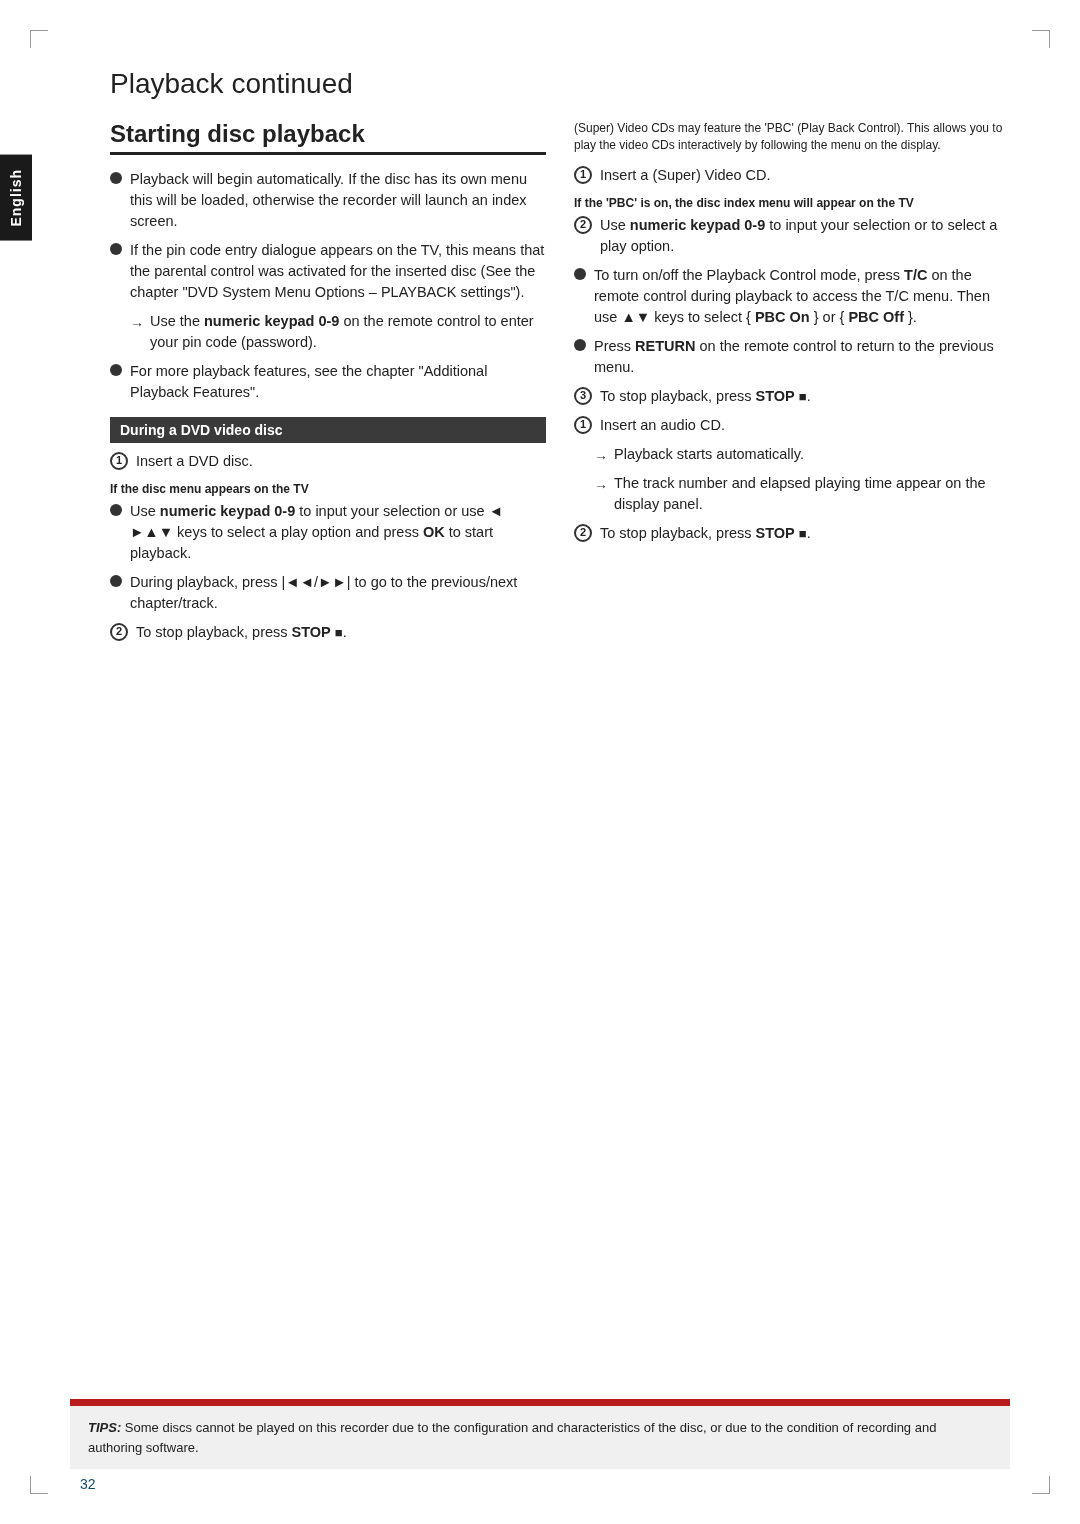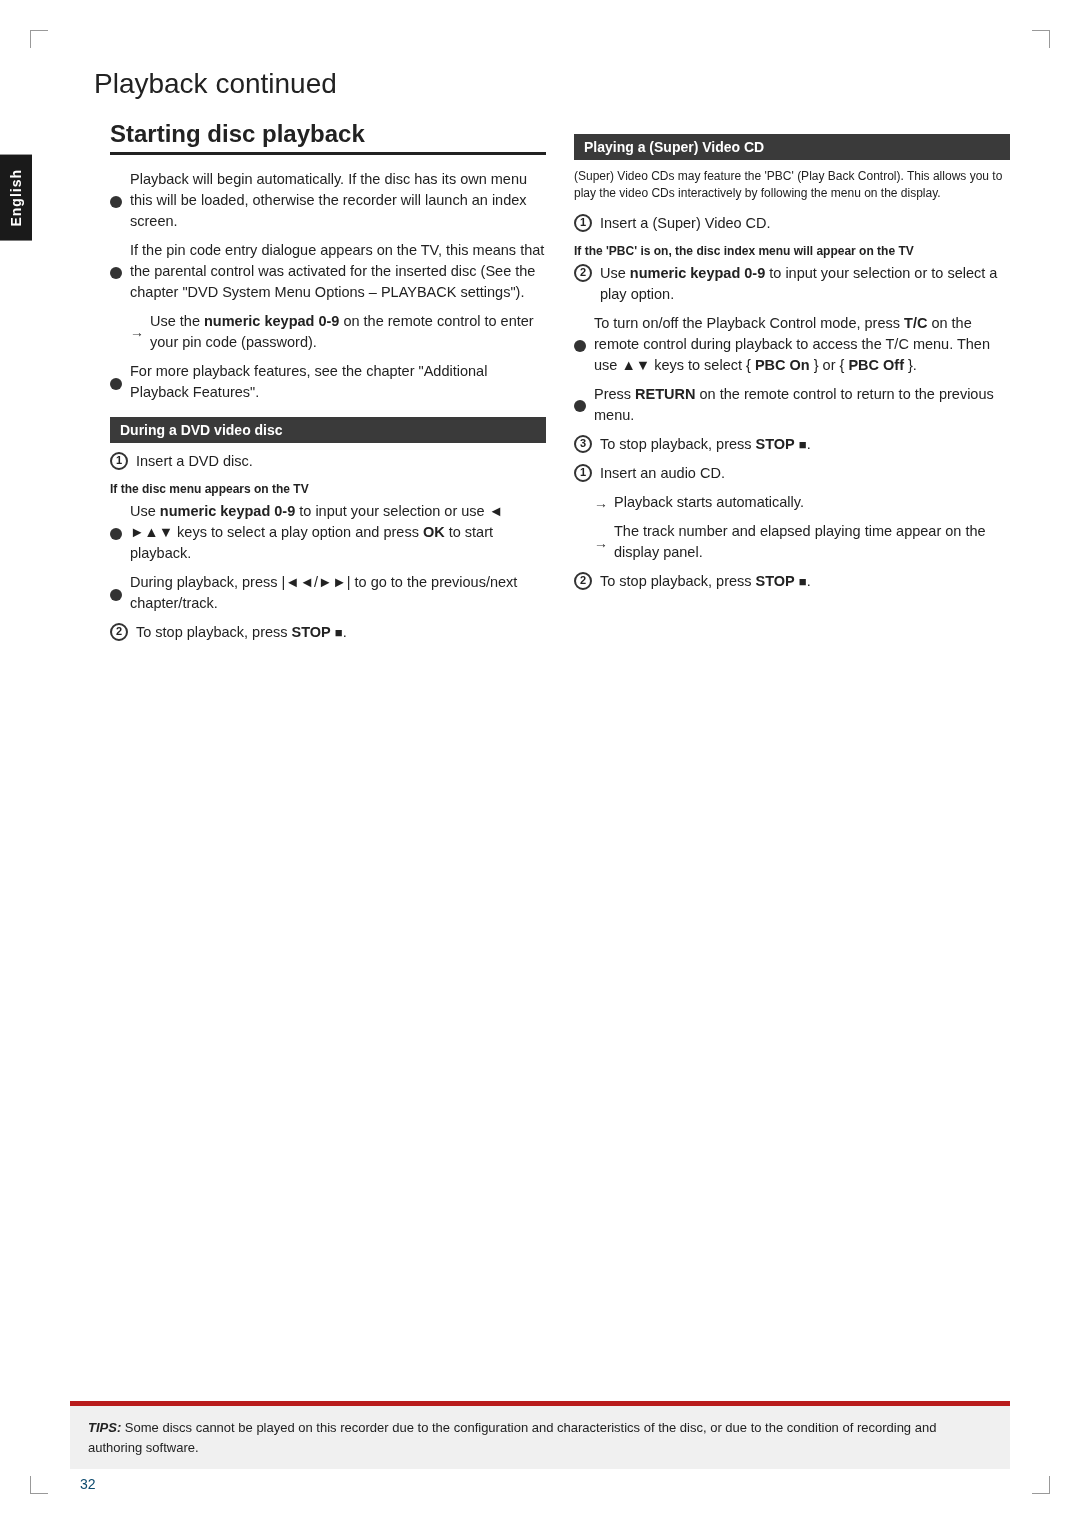--- a/index.html
+++ b/index.html
@@ -50,21 +50,21 @@
       padding: 14px 8px;
       letter-spacing: 1px;
     }
 
     
     .main-title {
       font-size: 36px;
       font-weight: bold;
       color: #222;
       margin-bottom: 18px;
-      margin-left: 14px;
+      margin-left: 30px;
     }
     .main-title span {
       font-weight: normal;
       font-size: 28px;
     }
 
     .content-area {
       display: flex;
       gap: 28px;
       margin-left: 30px;
@@ -95,21 +95,21 @@
       background: #3a3a3a;
       color: #fff;
       font-weight: bold;
       font-size: 14px;
       padding: 5px 10px;
       margin: 14px 0 8px 0;
     }
 
     .bullet-item {
       display: flex;
-      align-items: center;
+      align-items: flex-start;
       margin-bottom: 8px;
       line-height: 1.45;
       font-size: 14.5px;
     }
 
     .bullet-dot {
       width: 12px;
       height: 12px;
       background: #333;
       border-radius: 50%;
@@ -156,21 +156,21 @@
     }
 
     b { font-weight: bold; }
 
     .indent {
       margin-left: 20px;
     }
 
     .tips-box {
       background: #f0f0f0;
-      border-top: 5px solid #b91c1c;
+      border-top: 7px solid #b91c1c;
       padding: 12px 18px;
       font-size: 13px;
       position: absolute;
       bottom: 55px;
       left: 70px;
       right: 70px;
       line-height: 1.5;
     }
 
     .tips-box .tips-label {
@@ -261,23 +261,20 @@
       </div>
 
       <div class="numbered-item">
         <div class="num-circle">2</div>
         <div>To stop playback, press <b>STOP</b> <span class="stop-icon"></span>.</div>
       </div>
     </div>
 
     <div class="right-col">
 
-      <div class="subsection-bar">
-        <span>Playing a (Super) Video CD</span>
-      </div>
 
       <div style="font-size:12px; line-height:1.45; margin-bottom:10px;">
         <span>(Super) Video CDs may feature the 'PBC' (Play Back Control). This allows you to play the video CDs interactively by following the menu on the display.</span>
       </div>
 
       <div class="numbered-item">
         <div class="num-circle">1</div>
         <div>Insert a (Super) Video CD.</div>
       </div>
 

